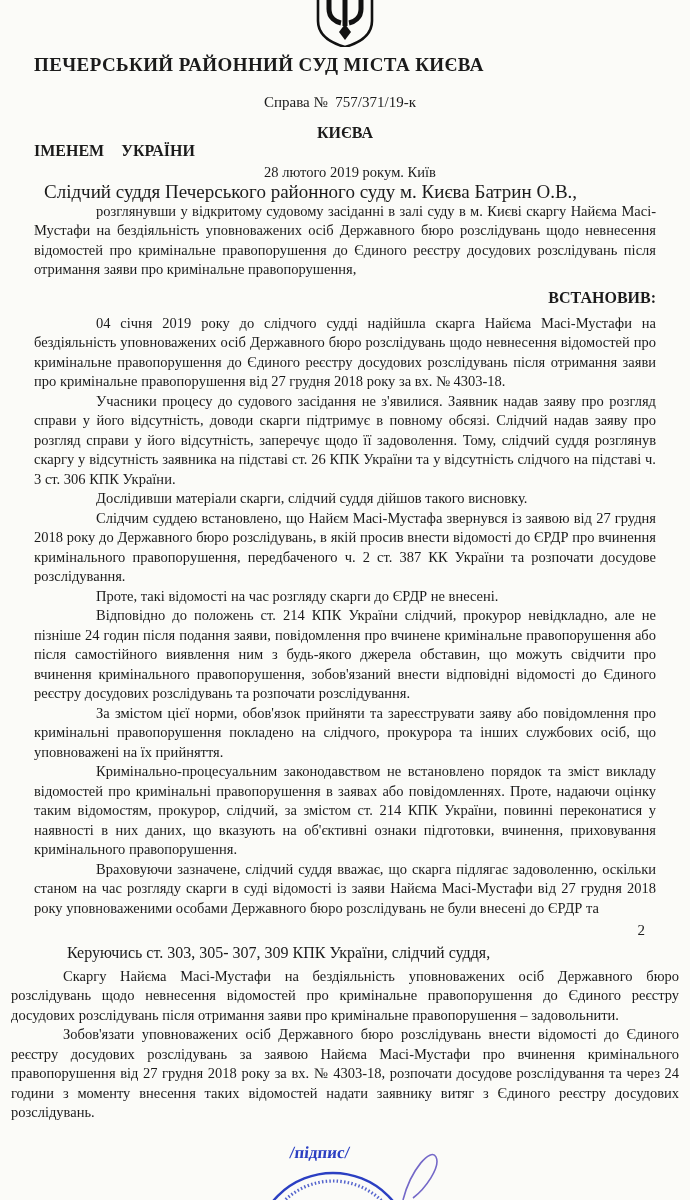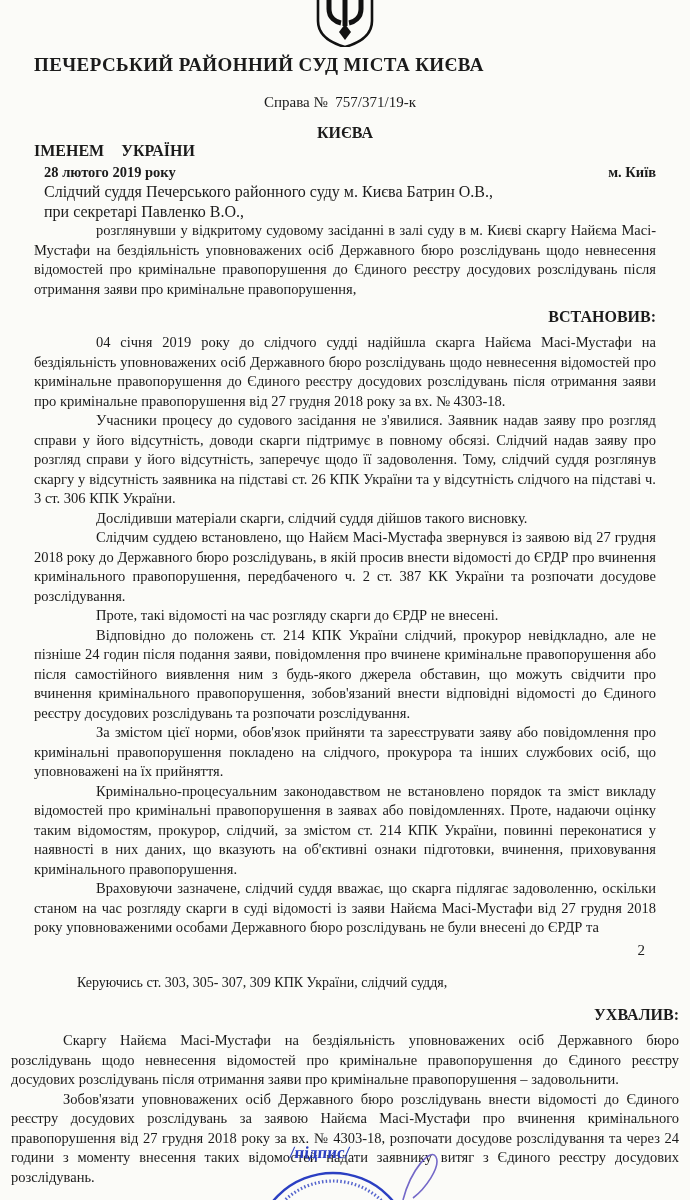--- a/index.html
+++ b/index.html
@@ -15,35 +15,35 @@
   .emblem-wrap svg{margin-top:-31px;}
   .court-name{
     text-align:left;font-weight:bold;font-size:19px;letter-spacing:.4px;
     margin-top:7px;white-space:nowrap;
   }
   .case-number{
     text-align:center;font-size:15px;margin-top:18px;padding-right:10px;white-space:pre;
   }
   .doc-title{text-align:center;font-weight:bold;font-size:16px;margin-top:13px;line-height:18px;}
   .doc-subtitle{text-align:left;font-weight:bold;font-size:16px;line-height:18px;word-spacing:13px;}
-  .date-row{display:flex;justify-content:space-between;font-size:14.5px;margin-top:3px;line-height:19px;padding-left:10px;font-weight:bold;}
-  .plain-line{font-size:16px;line-height:19.5px;padding-left:10px;}
+  .date-row{display:flex;justify-content:center;font-size:14.5px;margin-top:3px;line-height:19px;padding-left:10px;}
+  .plain-line{font-size:19px;line-height:19.5px;padding-left:10px;}
   .para{
     font-size:14.5px;line-height:19.5px;text-align:justify;
     text-indent:62px;margin:0;
   }
   .page2 .para{text-indent:52px;}
   .section-heading{
     text-align:right;font-weight:bold;font-size:16px;
     margin:9px 0 7px 0;line-height:18px;
   }
   .page-number{
     text-align:right;font-size:15px;padding-right:34px;line-height:18px;margin-top:3px;
   }
-  .plain-indent{font-size:14px;line-height:19.5px;text-indent:52px;margin:14px;}
+  .plain-indent{font-size:16px;line-height:19.5px;text-indent:52px;margin:4px;}
   .stamp-area{position:absolute;left:253px;top:1141px;width:215px;height:59px;}
   .stamp-area svg{display:block;}
 </style>
 </head>
 <body>
 
 <div class="page1">
 
   <div class="emblem-wrap">
 
@@ -64,21 +64,20 @@
 
   <div class="doc-title">КИЄВА</div>
   <div class="doc-subtitle">ІМЕНЕМ УКРАЇНИ</div>
 
   <div class="date-row">
     <span>28 лютого 2019 року</span>
     <span>м. Київ</span>
   </div>
 
   <div class="plain-line">Слідчий суддя Печерського районного суду м. Києва Батрин О.В.,</div>
-  <div class="plain-line">при секретарі Павленко В.О.,</div>
 
   <p class="para">розглянувши у відкритому судовому засіданні в залі суду в м. Києві скаргу Найєма Масі-Мустафи на бездіяльність уповноважених осіб Державного бюро розслідувань щодо невнесення відомостей про кримінальне правопорушення до Єдиного реєстру досудових розслідувань після отримання заяви про кримінальне правопорушення,</p>
 
   <div class="section-heading">ВСТАНОВИВ:</div>
 
   <p class="para">04 січня 2019 року до слідчого судді надійшла скарга Найєма Масі-Мустафи на бездіяльність уповноважених осіб Державного бюро розслідувань щодо невнесення відомостей про кримінальне правопорушення до Єдиного реєстру досудових розслідувань після отримання заяви про кримінальне правопорушення від 27 грудня 2018 року за вх. № 4303-18.</p>
   <p class="para">Учасники процесу до судового засідання не з'явилися. Заявник надав заяву про розгляд справи у його відсутність, доводи скарги підтримує в повному обсязі. Слідчий надав заяву про розгляд справи у його відсутність, заперечує щодо її задоволення. Тому, слідчий суддя розглянув скаргу у відсутність заявника на підставі ст. 26 КПК України та у відсутність слідчого на підставі ч. 3 ст. 306 КПК України.</p>
   <p class="para">Дослідивши матеріали скарги, слідчий суддя дійшов такого висновку.</p>
   <p class="para">Слідчим суддею встановлено, що Найєм Масі-Мустафа звернувся із заявою від 27 грудня 2018 року до Державного бюро розслідувань, в якій просив внести відомості до ЄРДР про вчинення кримінального правопорушення, передбаченого ч. 2 ст. 387 КК України та розпочати досудове розслідування.</p>
   <p class="para">Проте, такі відомості на час розгляду скарги до ЄРДР не внесені.</p>
@@ -89,21 +88,20 @@
 
 </div>
 
 <div class="page2">
 
   <div class="page-number">2</div>
 
 
   <p class="plain-indent">Керуючись ст. 303, 305- 307, 309 КПК України, слідчий суддя,</p>
 
-  <div class="section-heading">УХВАЛИВ:</div>
 
   <p class="para">Скаргу Найєма Масі-Мустафи на бездіяльність уповноважених осіб Державного бюро розслідувань щодо невнесення відомостей про кримінальне правопорушення до Єдиного реєстру досудових розслідувань після отримання заяви про кримінальне правопорушення – задовольнити.</p>
   <p class="para">Зобов'язати уповноважених осіб Державного бюро розслідувань внести відомості до Єдиного реєстру досудових розслідувань за заявою Найєма Масі-Мустафи про вчинення кримінального правопорушення від 27 грудня 2018 року за вх. № 4303-18, розпочати досудове розслідування та через 24 години з моменту внесення таких відомостей надати заявнику витяг з Єдиного реєстру досудових розслідувань.</p>
 
 </div>
 
 <div class="stamp-area">
   <svg width="215" height="59" viewBox="0 0 215 59">
 
     <text x="38" y="17" font-family="Liberation Serif, serif" font-size="17" font-weight="bold" fill="#2b3fc2" transform="skewX(-6)">/підпис/</text>

